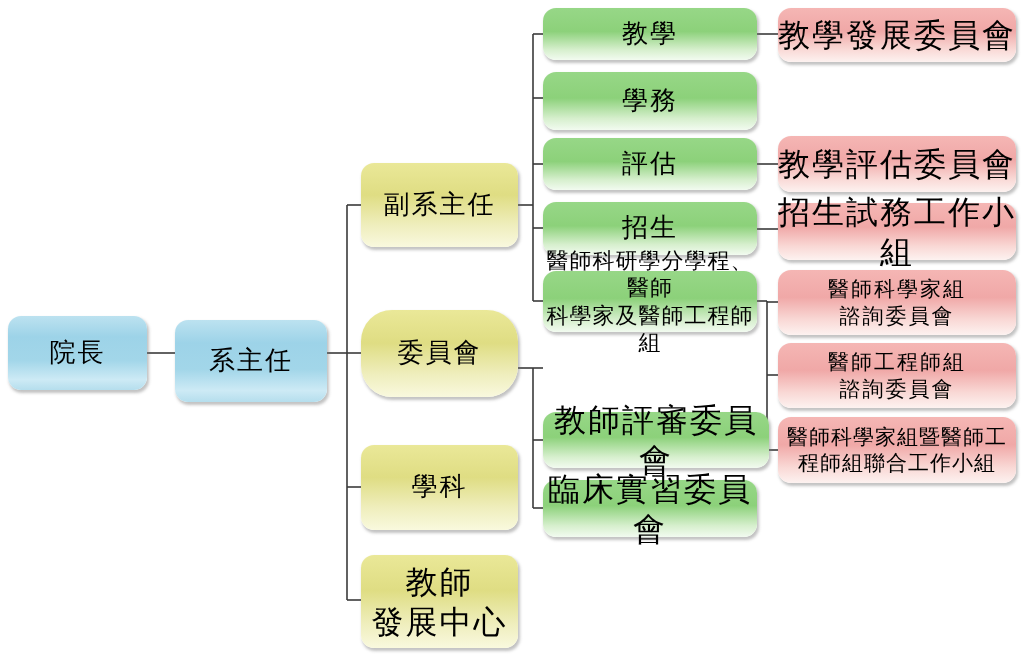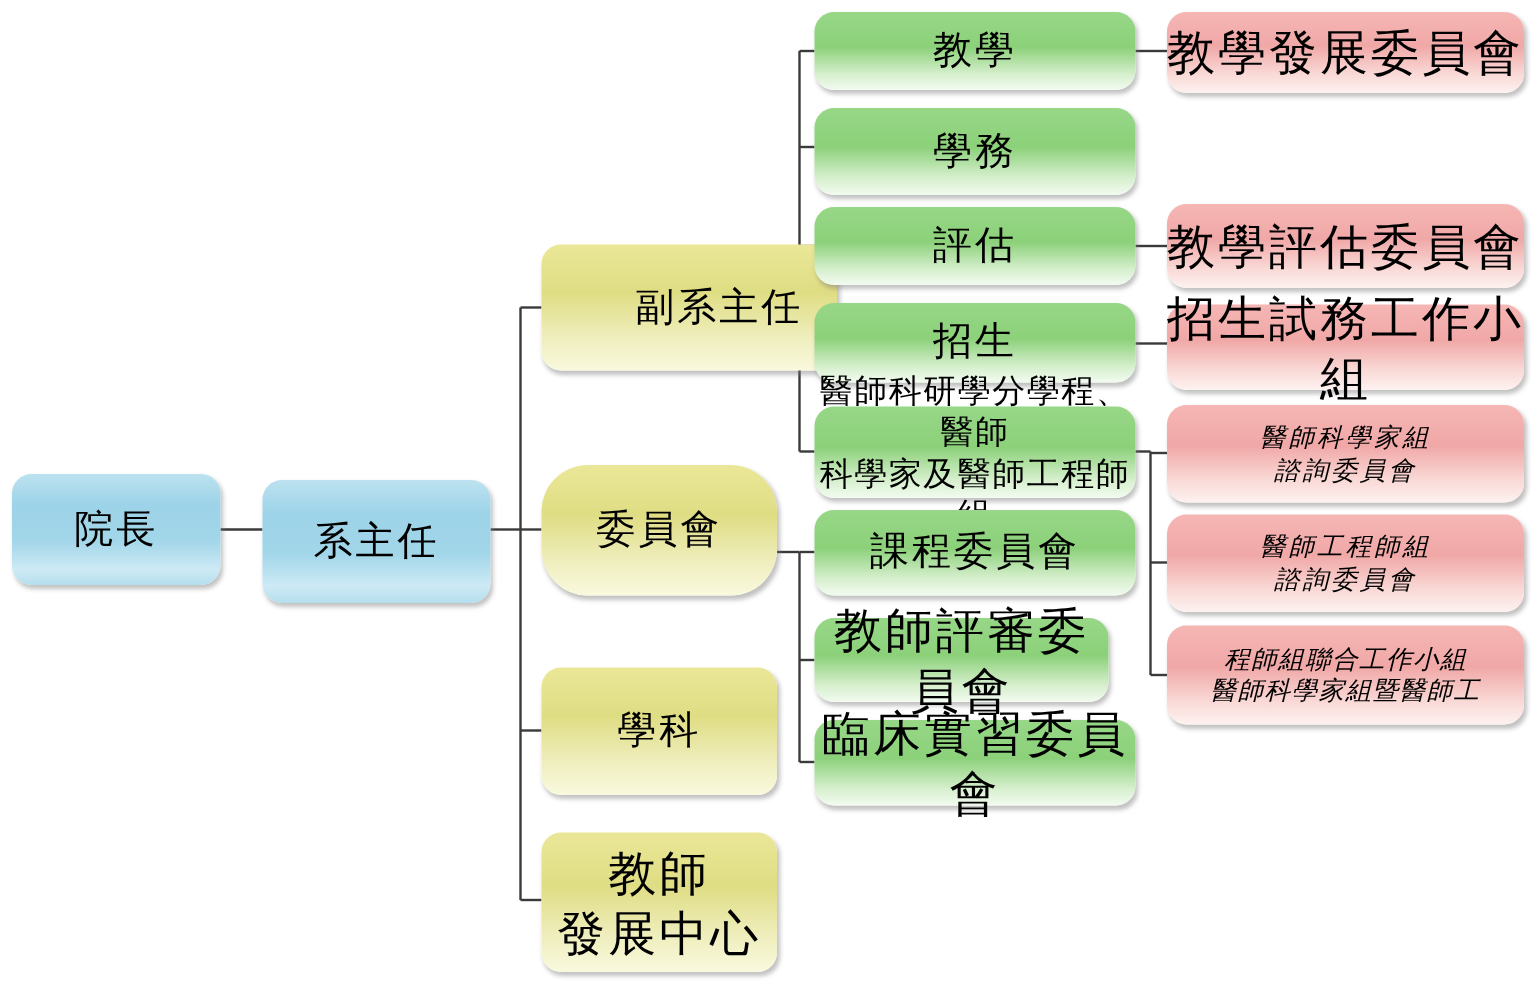--- a/index.html
+++ b/index.html
@@ -27,21 +27,21 @@
     background:linear-gradient(180deg,#eae898 0%,#dfdd83 38%,#efeebd 74%,#f9f9de 100%);
   }
   .green{
     background:linear-gradient(180deg,#97d787 0%,#8cd17a 45%,#d6efcd 80%,#f2fbf0 100%);
   }
   .pink{
     background:linear-gradient(180deg,#f5b6b4 0%,#f0a8a7 42%,#f9d8d5 76%,#fdf2f0 100%);
   }
   .fs-big{font-size:26px;}
   .fs-mid{font-size:32px;}
-  .fs-two{font-size:17px;font-style:italic;}
+  .fs-two{font-size:21px;}
   .fs-small{font-size:22px;letter-spacing:1px;}
 </style>
 </head>
 <body>
 
 <div id="canvas">
 
   <svg id="connector-layer" viewBox="0 0 1024 656" xmlns="http://www.w3.org/2000/svg" fill="none" stroke="#3a3a3a" stroke-width="1.6">
     <g>
 
@@ -80,21 +80,21 @@
     </g>
   </svg>
 
   <div class="node blue fs-big" style="left:8px;top:316px;width:139px;height:74px;">
     <span>院長</span>
   </div>
   <div class="node blue fs-big" style="left:175px;top:320px;width:152px;height:82px;">
     <span>系主任</span>
   </div>
 
-  <div class="node yellow fs-big" style="left:361px;top:163px;width:157px;height:84px;padding-left:40px;">
+  <div class="node yellow fs-big" style="left:361px;top:163px;width:157px;height:84px;">
     <span>副系主任</span>
   </div>
   <div class="node yellow fs-big" style="left:361px;top:310px;width:157px;height:87px;border-radius:31px;">
     <span>委員會</span>
   </div>
   <div class="node yellow fs-big" style="left:361px;top:445px;width:157px;height:85px;">
     <span>學科</span>
   </div>
   <div class="node yellow fs-mid" style="left:361px;top:555px;width:157px;height:93px;">
     <span>教師</span>
@@ -110,24 +110,21 @@
   <div class="node green fs-big" style="left:543px;top:138px;width:214px;height:52px;">
     <span>評估</span>
   </div>
   <div class="node green fs-big" style="left:543px;top:202px;width:214px;height:53px;">
     <span>招生</span>
   </div>
   <div class="node green fs-small" style="left:543px;top:271px;width:214px;height:61px;">
     <span>醫師科研學分學程、醫師</span>
     <span>科學家及醫師工程師組</span>
   </div>
-  <div class="node green fs-big" style="left:543px;top:340px;width:214px;height:57px;">
-    <span>課程委員會</span>
-  </div>
-  <div class="node green fs-mid" style="left:543px;top:412px;width:196px;height:56px;">
+  <div class="node green fs-mid" style="left:543px;top:412px;width:226px;height:56px;">
     <span>教師評審委員會</span>
   </div>
   <div class="node green fs-mid" style="left:543px;top:480px;width:214px;height:57px;">
     <span>臨床實習委員會</span>
   </div>
 
   <div class="node pink fs-mid" style="left:778px;top:8px;width:238px;height:54px;">
     <span>教學發展委員會</span>
   </div>
   <div class="node pink fs-mid" style="left:778px;top:136px;width:238px;height:56px;">
@@ -138,17 +135,17 @@
   </div>
   <div class="node pink fs-two" style="left:778px;top:270px;width:238px;height:65px;">
     <span>醫師科學家組</span>
     <span>諮詢委員會</span>
   </div>
   <div class="node pink fs-two" style="left:778px;top:343px;width:238px;height:65px;">
     <span>醫師工程師組</span>
     <span>諮詢委員會</span>
   </div>
   <div class="node pink fs-two" style="left:778px;top:417px;width:238px;height:66px;letter-spacing:1px;">
+    <span>醫師科學家組暨醫師工</span>
     <span>程師組聯合工作小組</span>
-    <span>醫師科學家組暨醫師工</span>
   </div>
 
 </div>
 
 </body></html>

